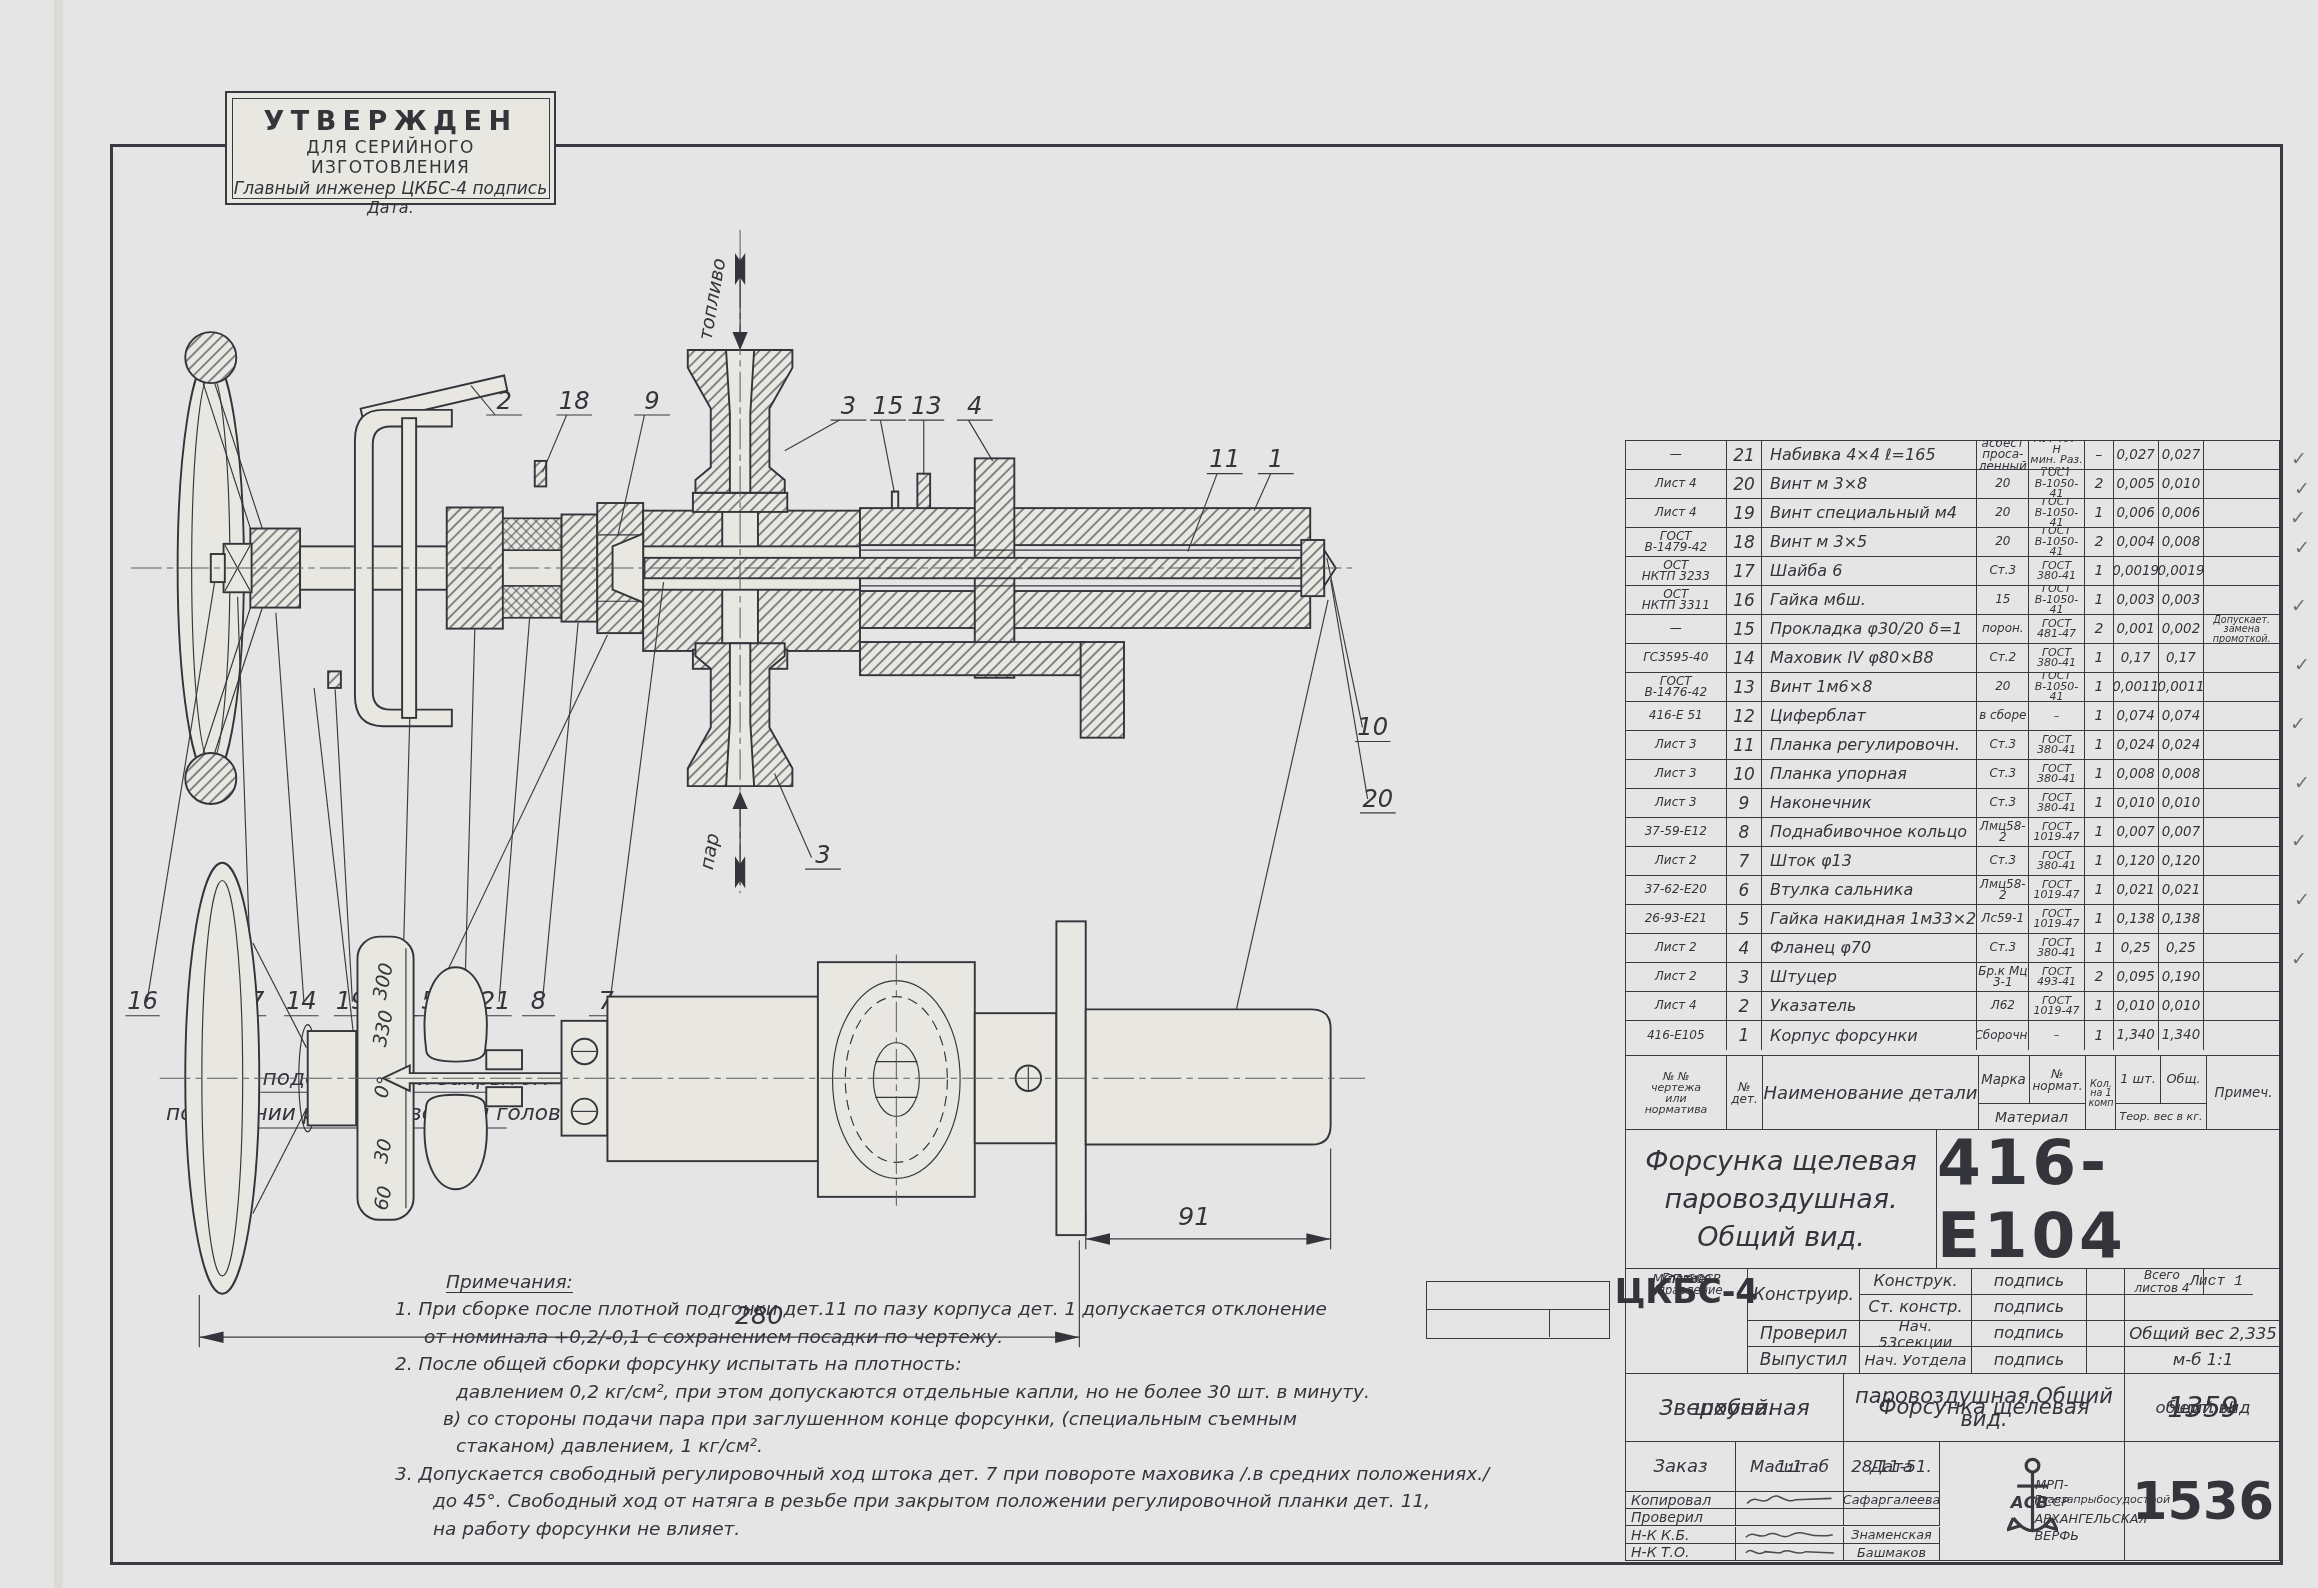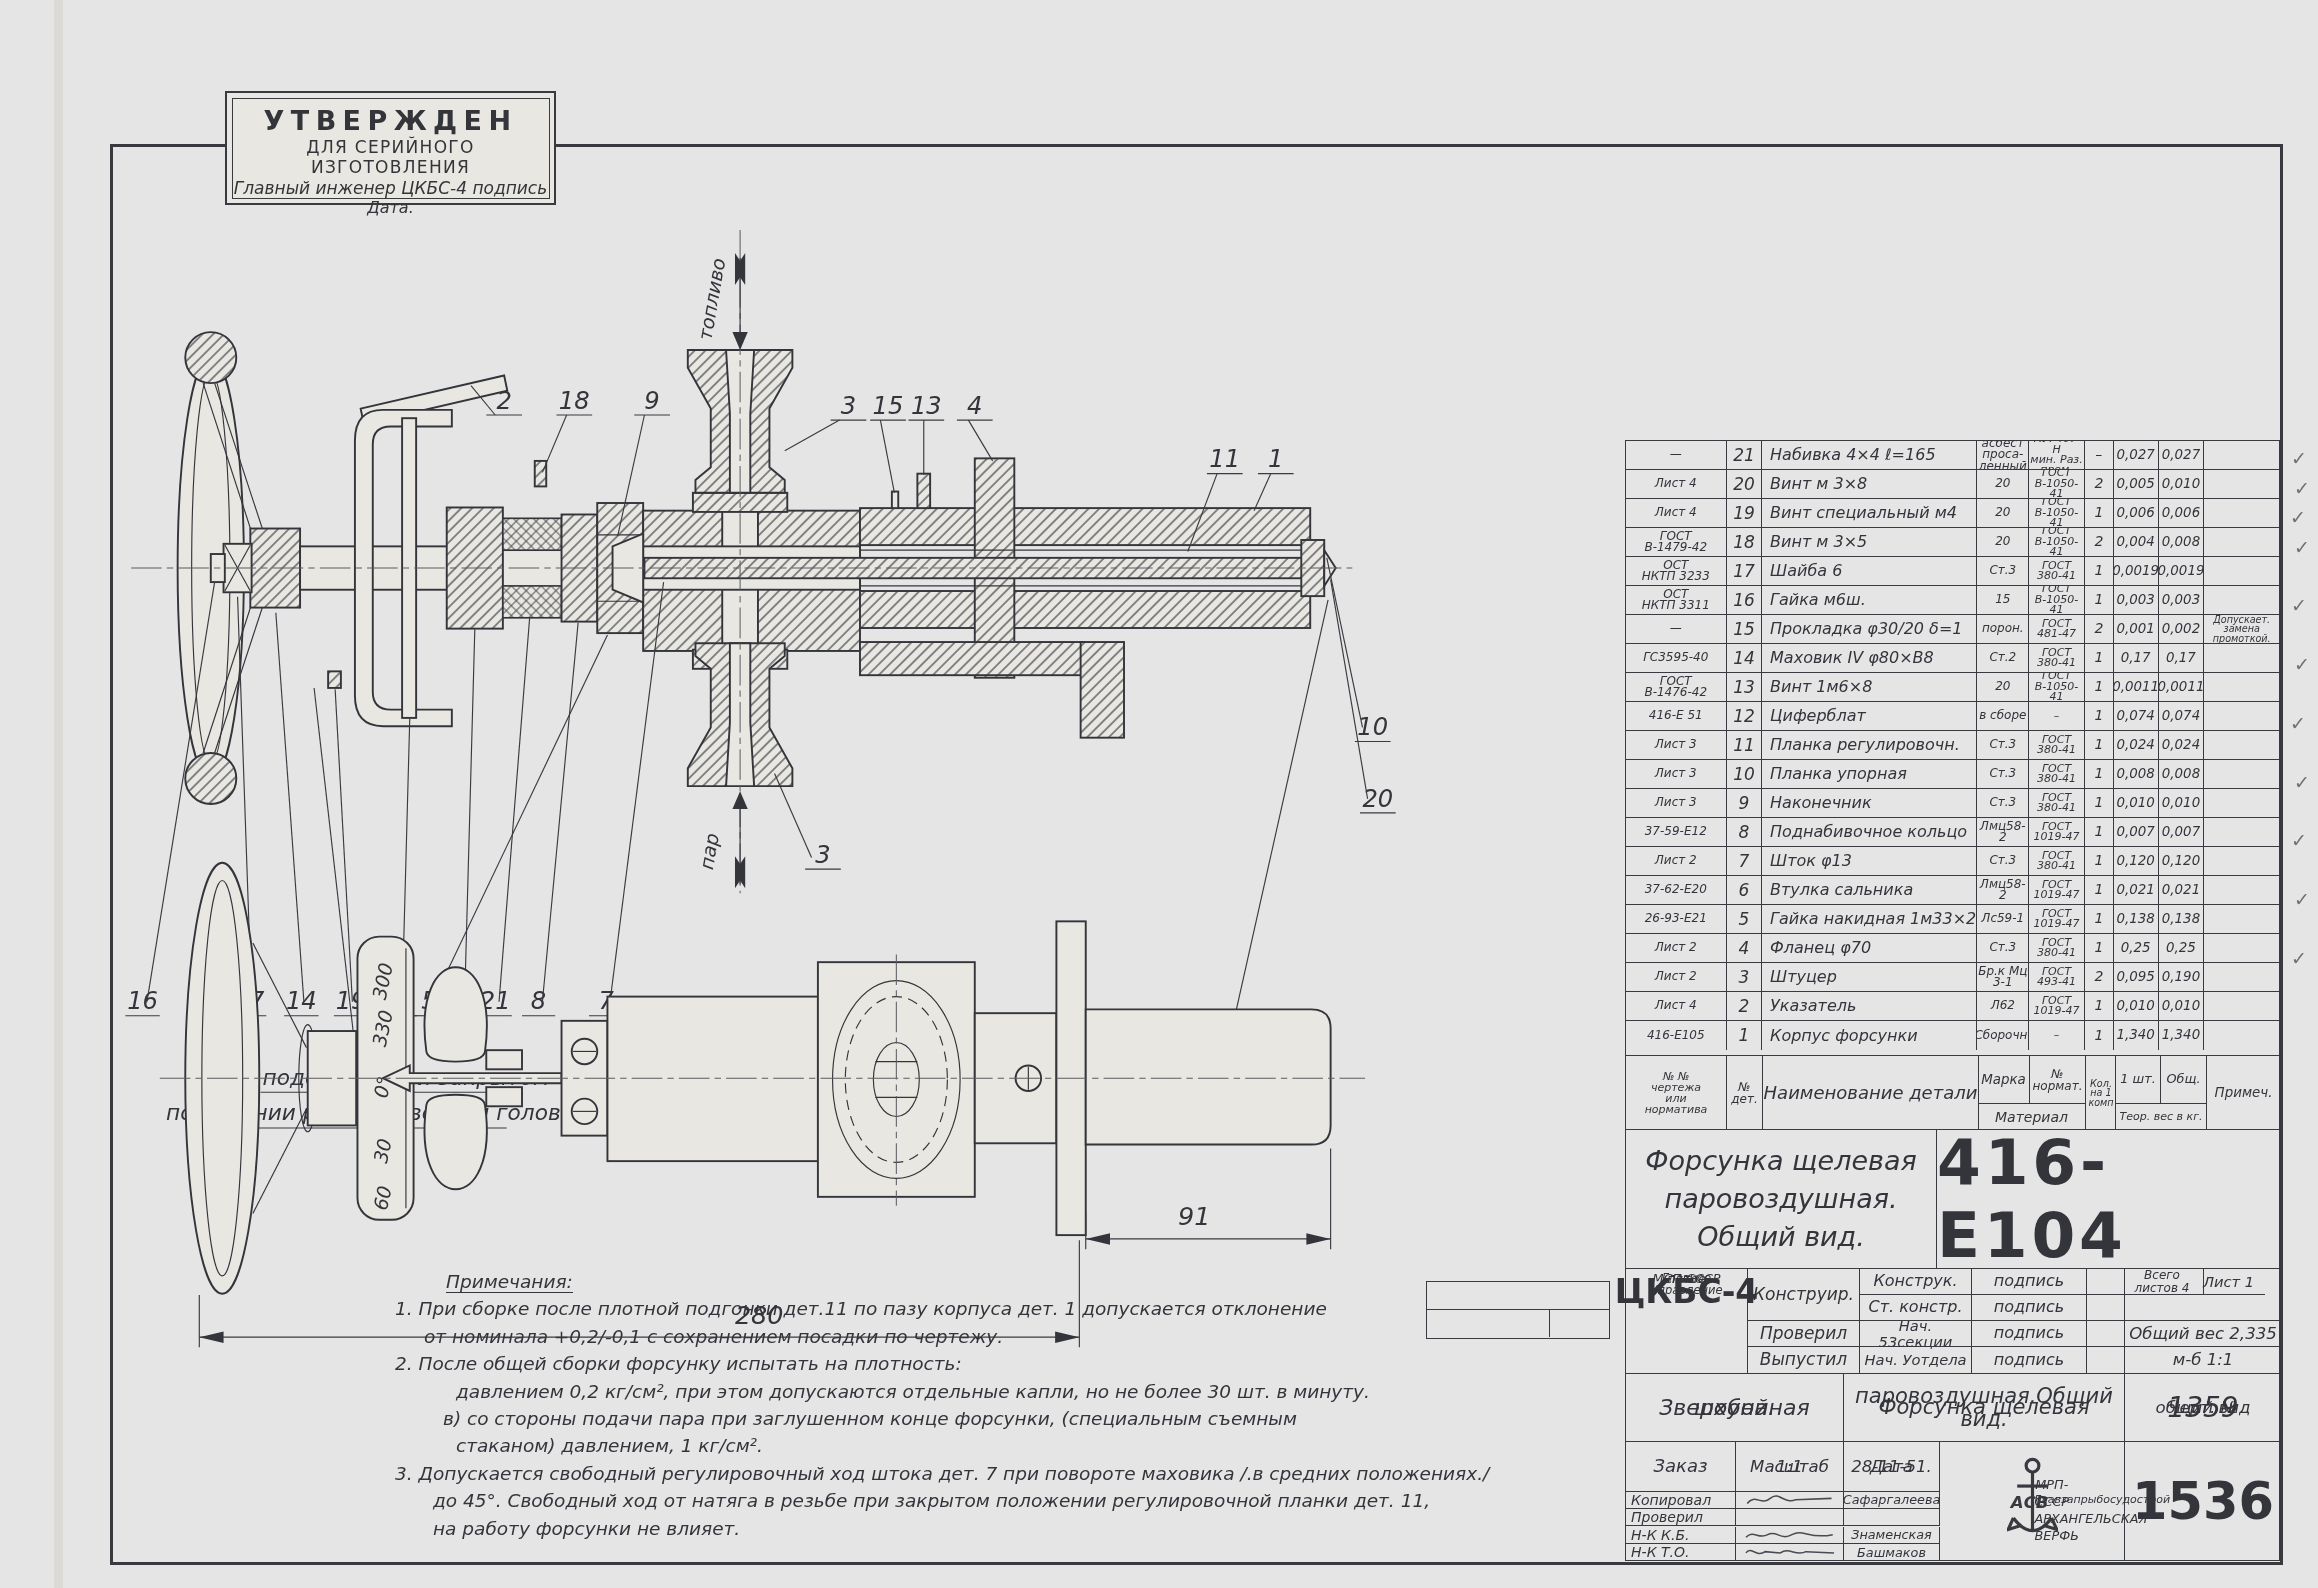--- a/index.html
+++ b/index.html
@@ -680,21 +680,21 @@
         <div style="font-size:11.5px;">Главное Управление</div>
         <div style="font-size:33px;font-weight:bold;font-style:normal;margin-top:3.8px;">ЦКБС-4</div>
       </div>
 
       <div class="cell" style="left:122px;top:0;width:112px;height:52px;font-size:17px;">Конструир.</div>
       <div class="cell" style="left:234px;top:0;width:112px;height:26px;font-size:16px;">Конструк.</div>
       <div class="cell" style="left:346px;top:0;width:115px;height:26px;font-size:16px;">подпись</div>
       <div class="cell" style="left:461px;top:0;width:38px;height:26px;"></div>
       <div class="cell" style="left:495px;top:0;width:83px;height:26px;font-size:12px;">Всего
 листов 4</div>
-      <div class="cell nb" style="left:566px;top:0;width:73px;height:26px;font-size:14.7px;">Лист 1</div>
+      <div class="cell nb" style="left:554px;top:0;width:73px;height:26px;font-size:14.7px;font-family:Liberation Mono, monospace;">Лист 1</div>
       <div class="cell" style="left:234px;top:26px;width:112px;height:26px;font-size:16px;">Ст. констр.</div>
       <div class="cell" style="left:346px;top:26px;width:115px;height:26px;font-size:16px;">подпись</div>
       <div class="cell" style="left:461px;top:26px;width:38px;height:26px;"></div>
       <div class="cell nb" style="left:499px;top:26px;width:156px;height:26px;"></div>
       <div class="cell" style="left:122px;top:52px;width:112px;height:26px;font-size:17px;">Проверил</div>
       <div class="cell" style="left:234px;top:52px;width:112px;height:26px;font-size:14.7px;">Нач. 53секции</div>
       <div class="cell" style="left:346px;top:52px;width:115px;height:26px;font-size:16px;">подпись</div>
       <div class="cell" style="left:461px;top:52px;width:38px;height:26px;"></div>
       <div class="cell nb" style="left:499px;top:52px;width:156px;height:26px;font-size:16.6px;">Общий вес 2,335</div>
       <div class="cell" style="left:122px;top:78px;width:112px;height:27px;font-size:17px;">Выпустил</div>

